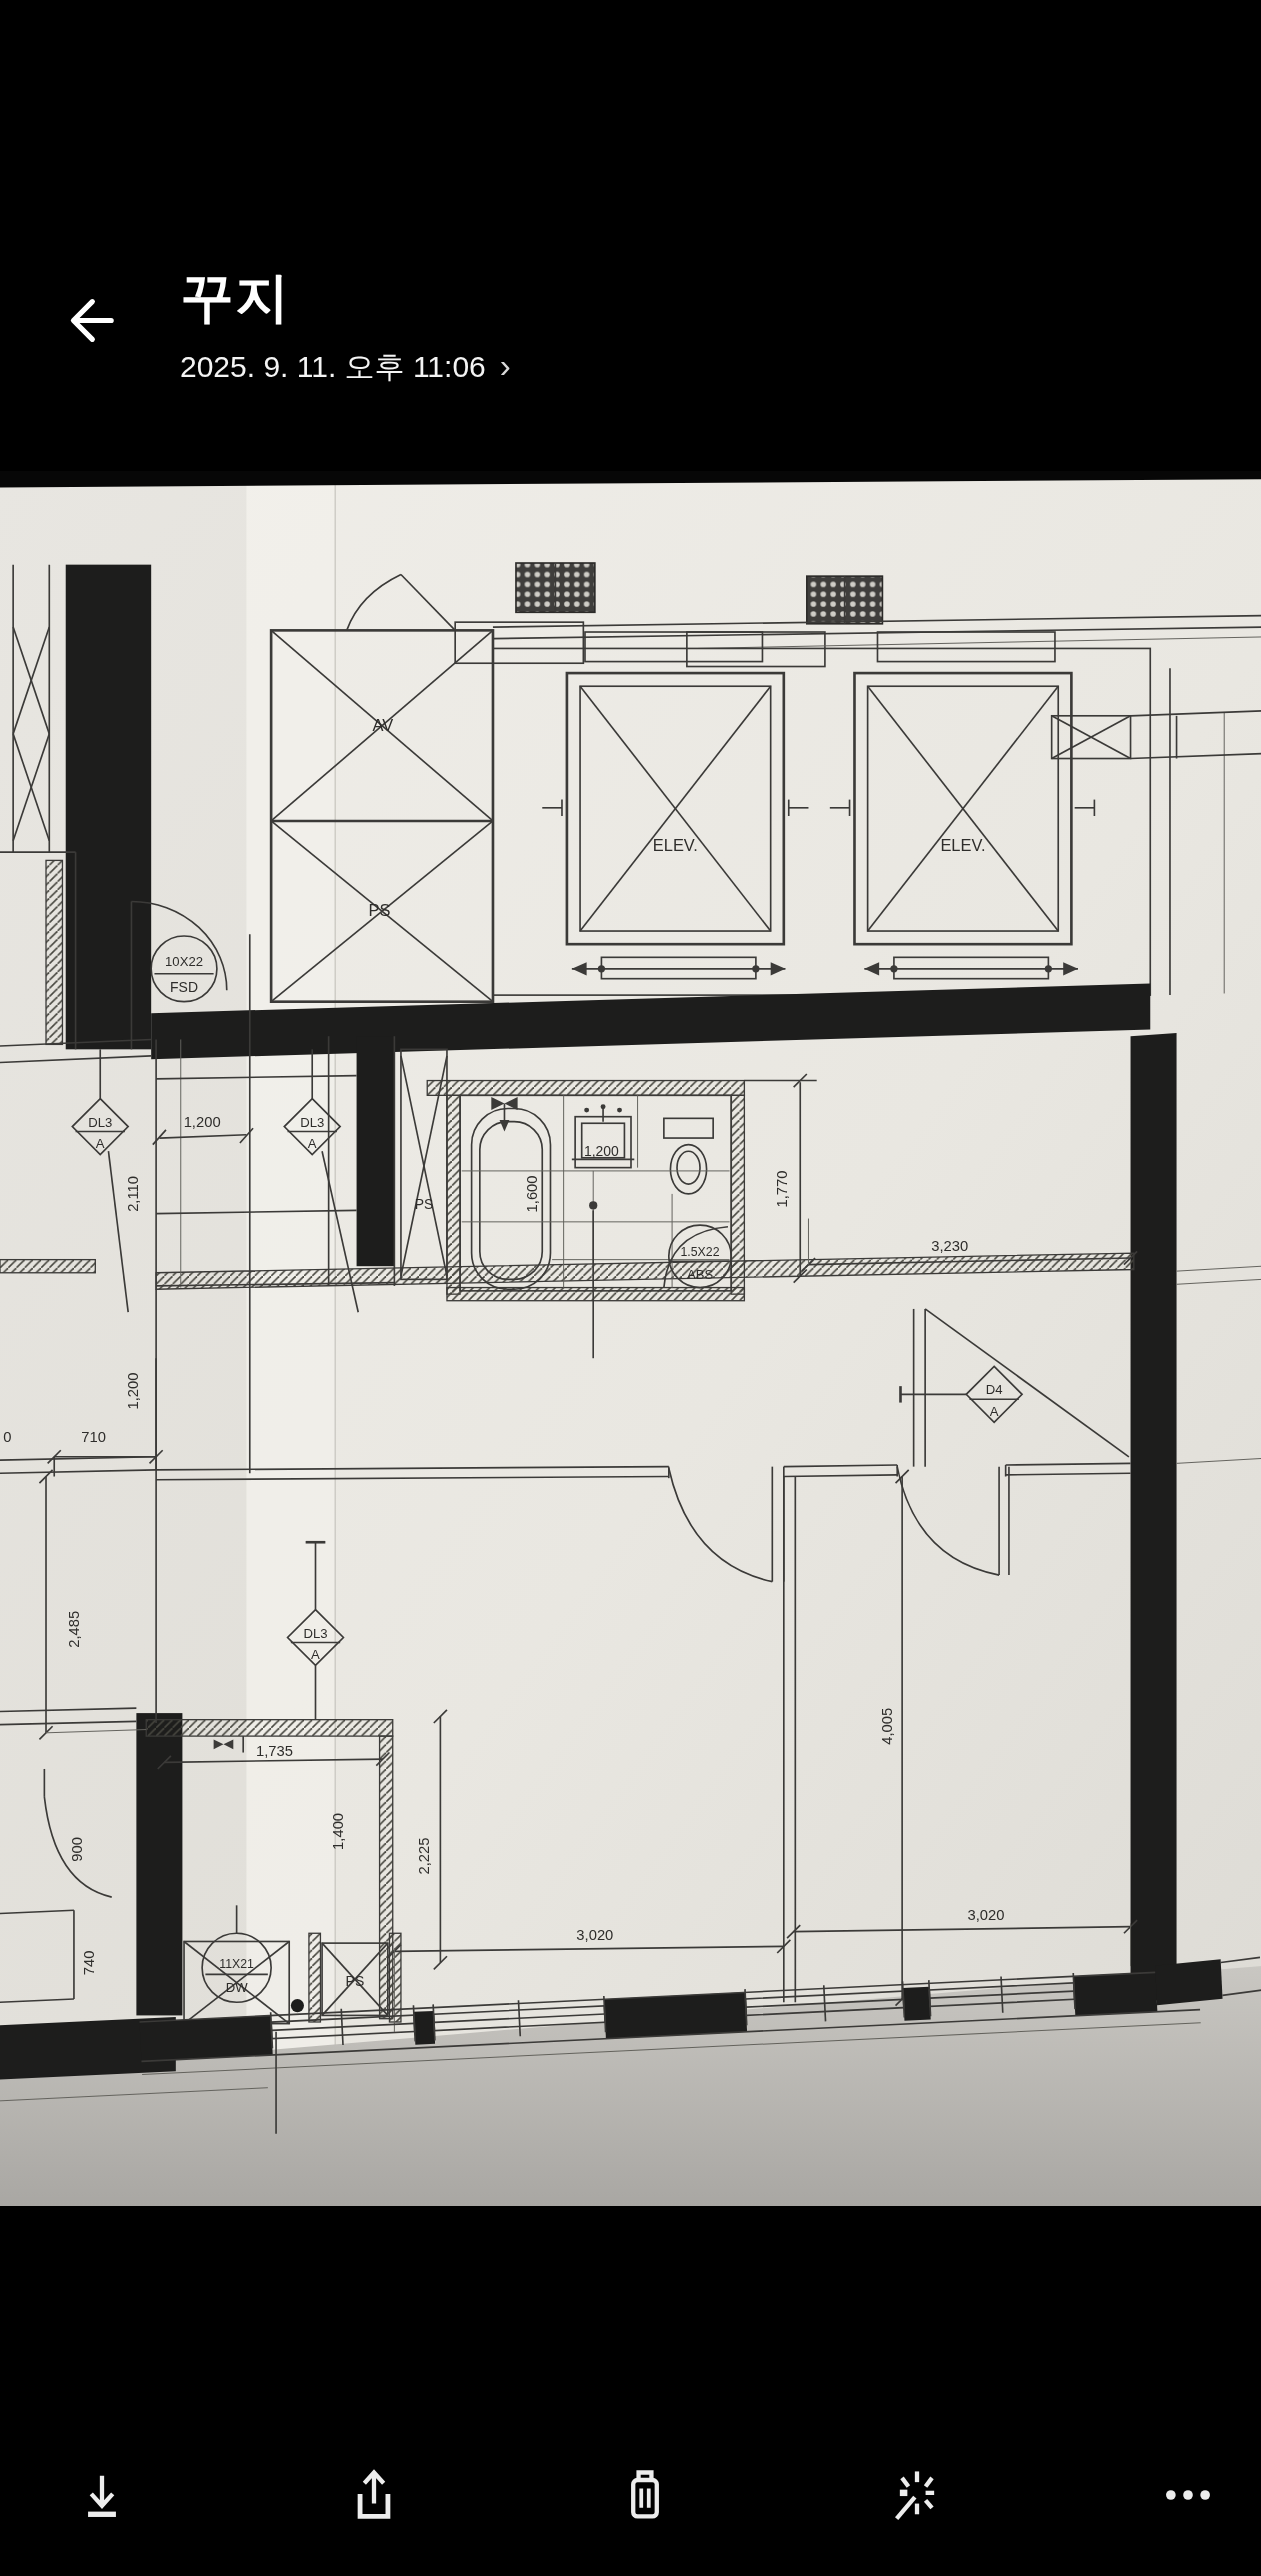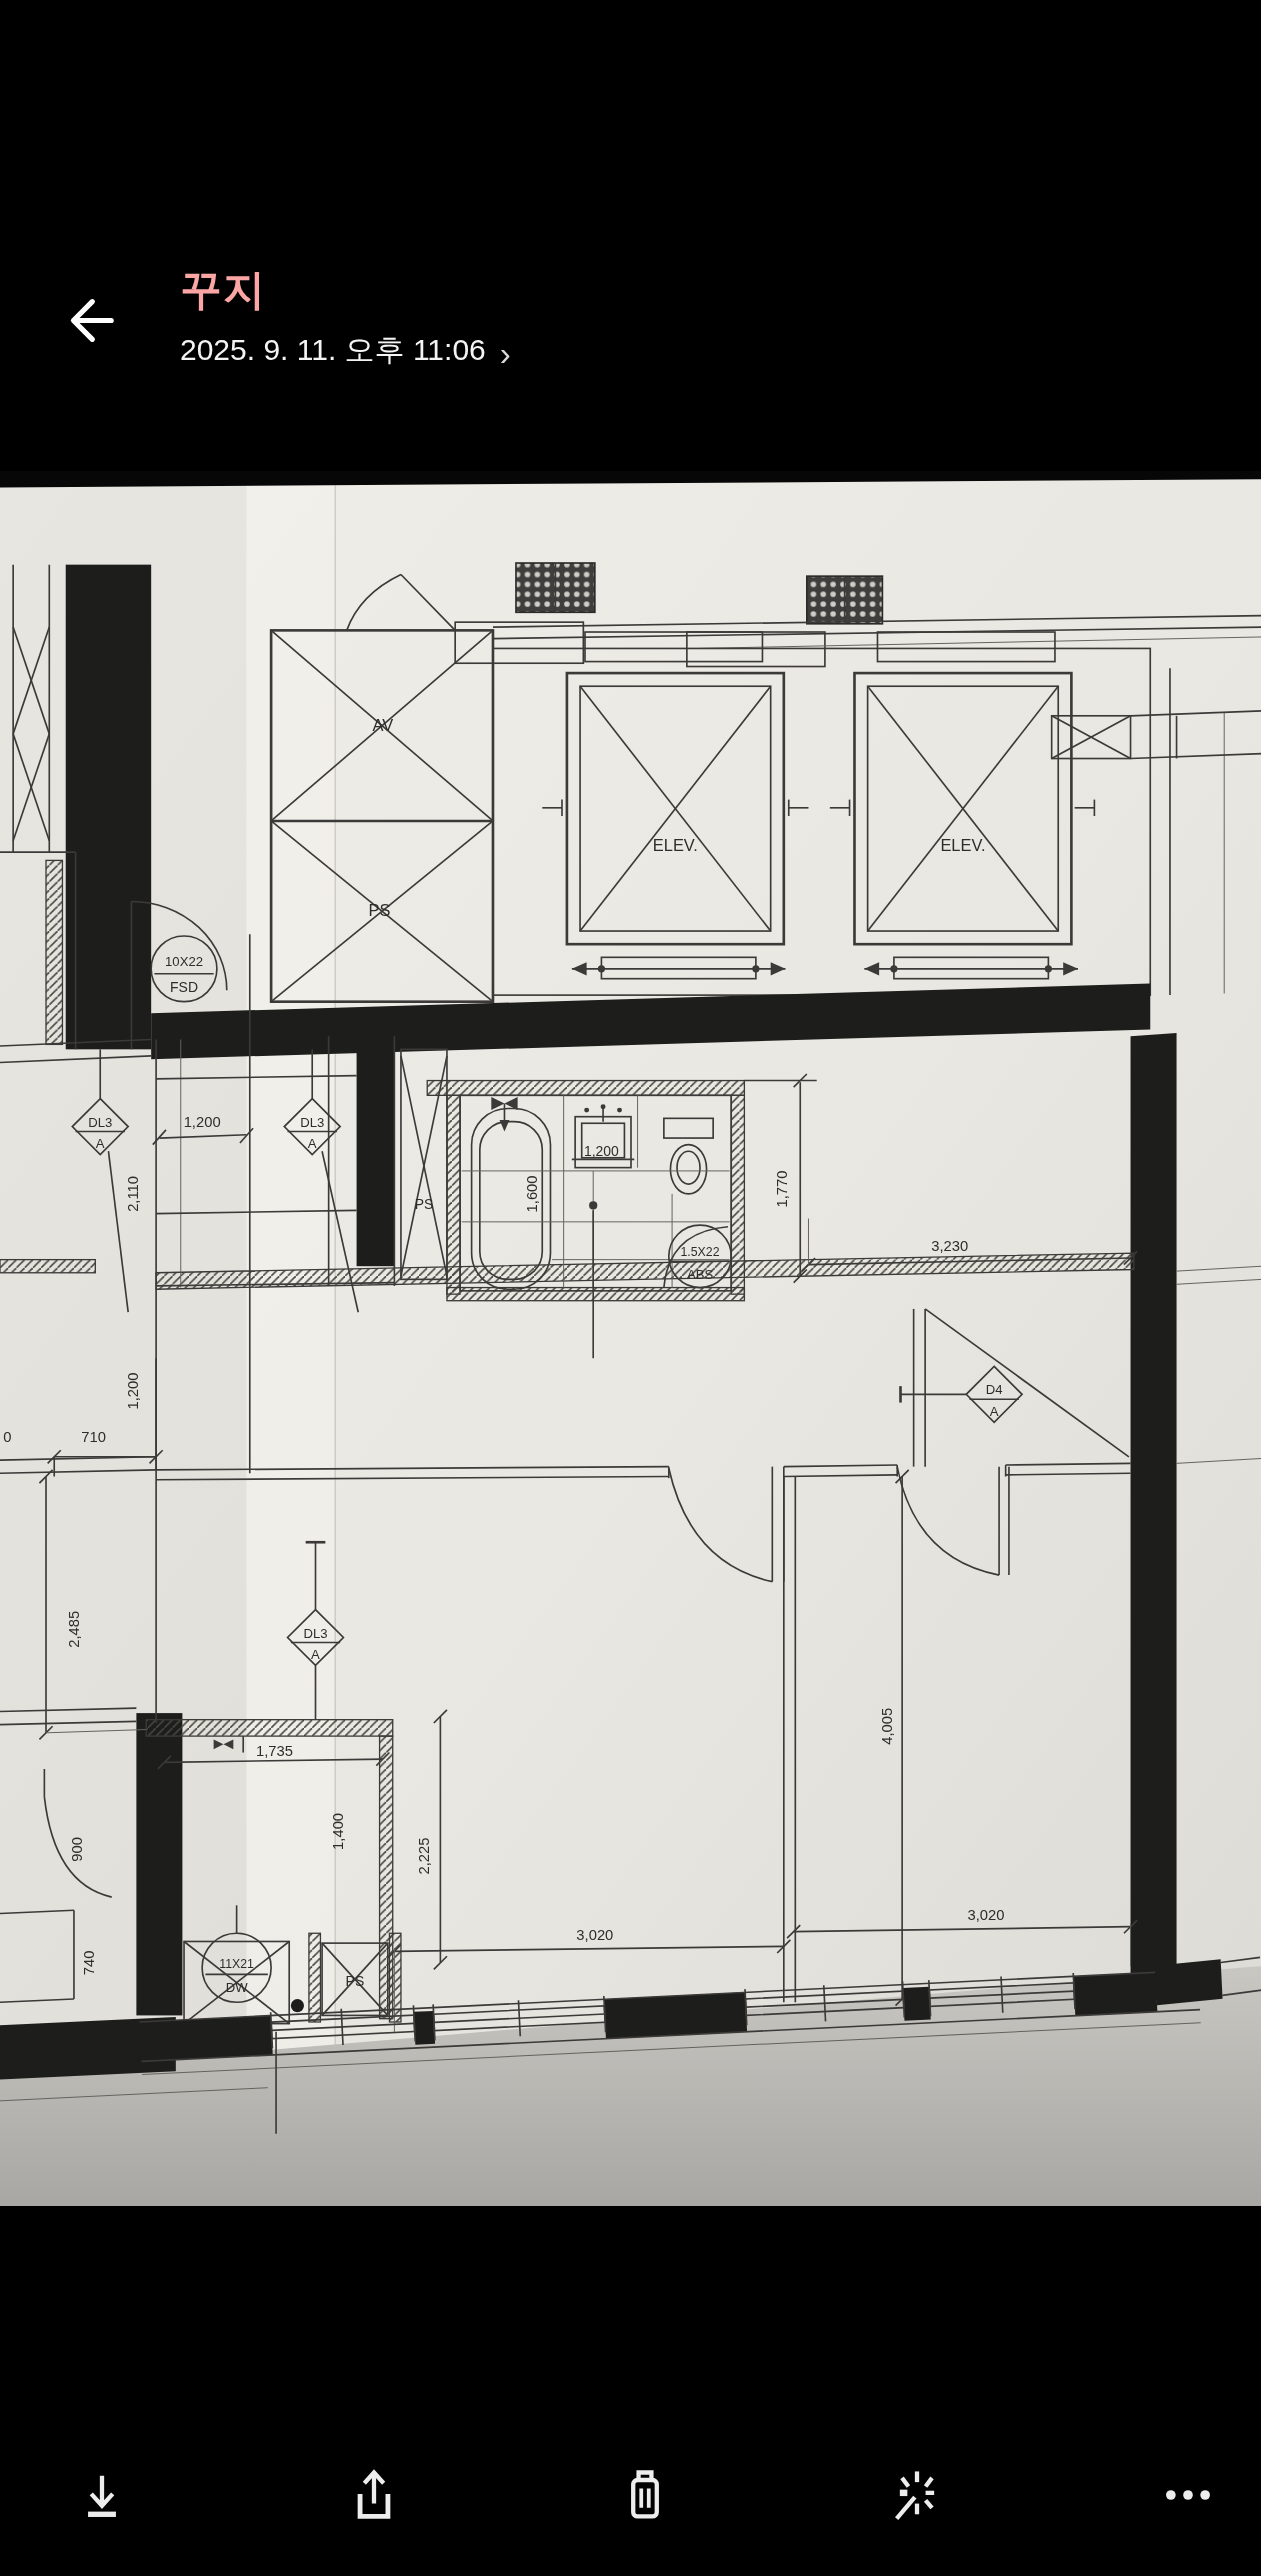--- a/index.html
+++ b/index.html
@@ -2,22 +2,22 @@
 <html style="font-size:14px"><head>
 <meta charset="utf-8">
 <style>
   html,body{margin:0;padding:0;background:#000;}
   body{width:1262px;height:2576px;position:relative;overflow:hidden;
        font-family:"Liberation Sans",sans-serif;}
   
   .header{position:absolute;top:131px;left:0;width:1262px;height:175px;color:#fff;}
   .back-btn{position:absolute;left:63px;top:156px;width:67px;height:67px;background:none;border:none;padding:0;cursor:pointer;}
   .titles{position:absolute;left:180px;top:131px;}
-  .page-title{font-size:42px;font-weight:bold;color:#fca5a5;letter-spacing:0.9px;}
-  .date-row{margin-top:12.3px;font-size:30px;color:#f4f4f4;display:flex;align-items:flex-end;gap:14px;}
+  .page-title{font-size:54px;font-weight:bold;color:#ffffff;letter-spacing:0.9px;}
+  .date-row{margin-top:12.3px;font-size:30px;color:#f4f4f4;display:flex;align-items:center;gap:14px;}
   .date-chev{color:#d8d8d8;font-size:33px;line-height:30px;transform:translateY(-1.8px);}
   
   .photo{position:absolute;top:471px;left:0;width:1122px;height:1735px;}
   .photo svg{display:block;width:1262px;height:1735px;}
   
   .toolbar{position:absolute;top:2446px;left:0;width:1262px;height:98px;
            display:flex;justify-content:space-between;align-items:center;
            padding:0 44px 0 72px;box-sizing:border-box;}
   .tool-btn{width:60px;height:60px;background:none;border:none;padding:0;cursor:pointer;}
   .tool-btn svg{display:block;}

